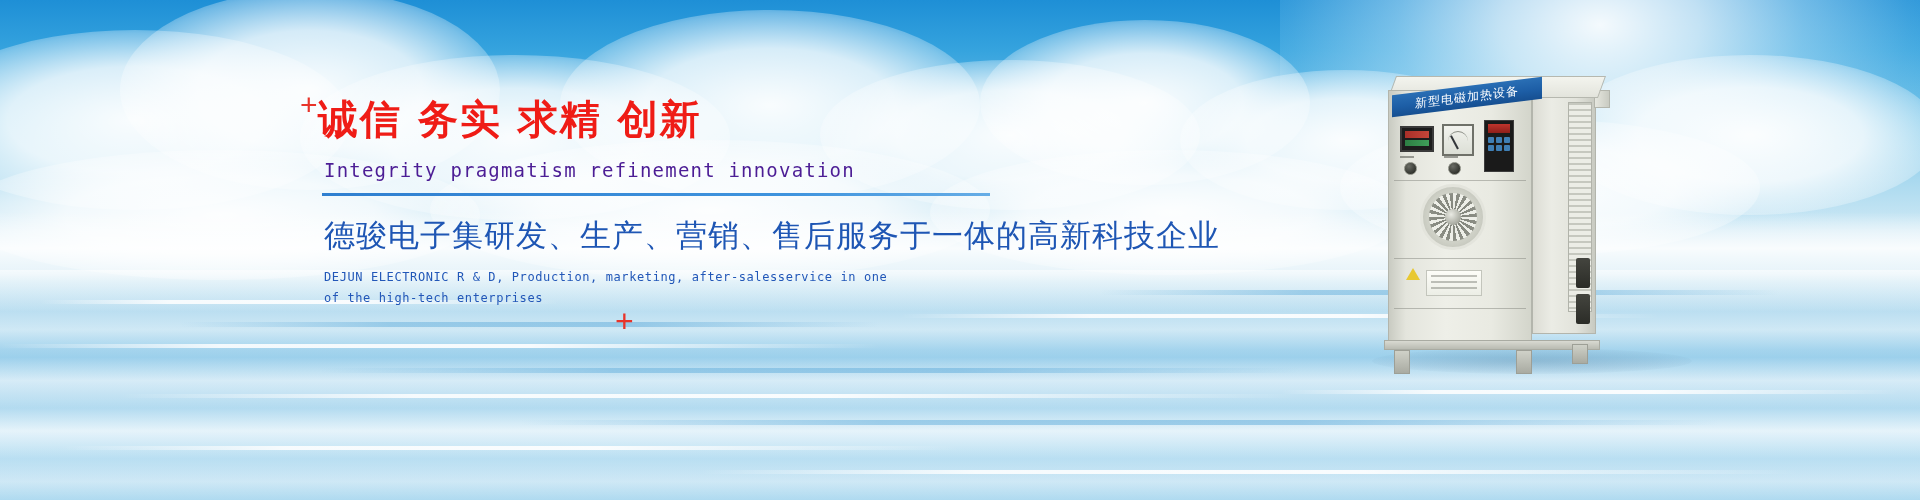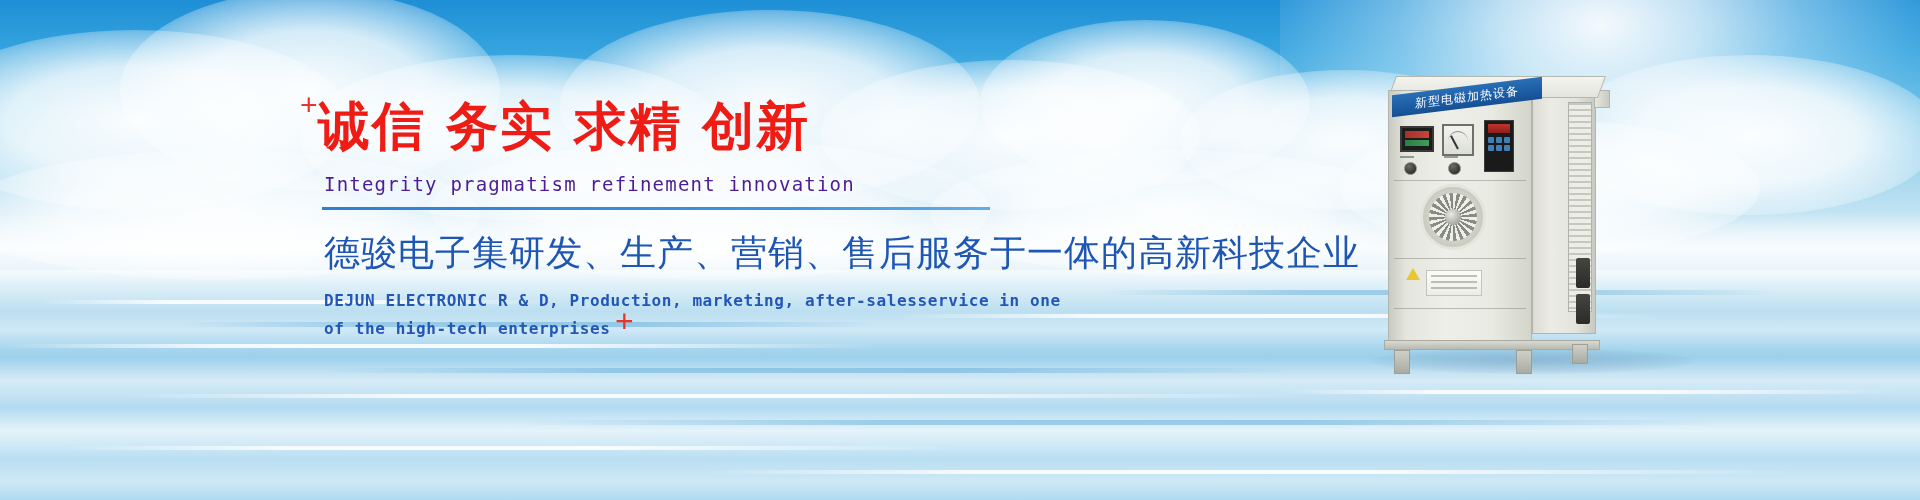--- a/index.html
+++ b/index.html
@@ -155,21 +155,21 @@
     line-height: 1;
     font-family: "Liberation Sans", sans-serif;
     font-weight: 300;
   }
   .plus-top { left: 300px; top: 90px; }
   .plus-bottom { left: 615px; top: 305px; font-size: 32px; }
 
   .headline {
     margin: 0;
     color: #ef1c16;
-    font-size: 52px;
+    font-size: 40px;
     line-height: 1.18;
     font-weight: 700;
     letter-spacing: 2px;
     font-family: "DejaVu Sans", sans-serif;
     white-space: nowrap;
   }
 
   .headline-en {
     margin: 16px 0 0 6px;
     color: #4c1d95;
@@ -182,36 +182,35 @@
   .divider {
     margin: 12px 0 0 4px;
     width: 668px;
     height: 3px;
     background: linear-gradient(to right, #2f7fd0 0%, #3f94de 70%, #66adE6 100%);
   }
 
   .subhead {
     margin: 20px 0 0 6px;
     color: #1e56b4;
-    font-size: 36px;
+    font-size: 31px;
     line-height: 1.25;
     letter-spacing: 1px;
     font-family: "DejaVu Sans", sans-serif;
     white-space: nowrap;
     text-align: center;
   }
 
   .subhead-en {
     margin: 12px 0 0 6px;
     color: #2257b8;
-    font-size: 16px;
+    font-size: 12px;
     line-height: 1.75;
     letter-spacing: 0.6px;
     font-family: "DejaVu Sans Mono", monospace;
-    font-weight: bold;
   }
   .subhead-en div { white-space: nowrap; }
 
   
   .machine {
     position: absolute;
     left: 1380px;
     top: 62px;
     width: 300px;
     height: 300px;

